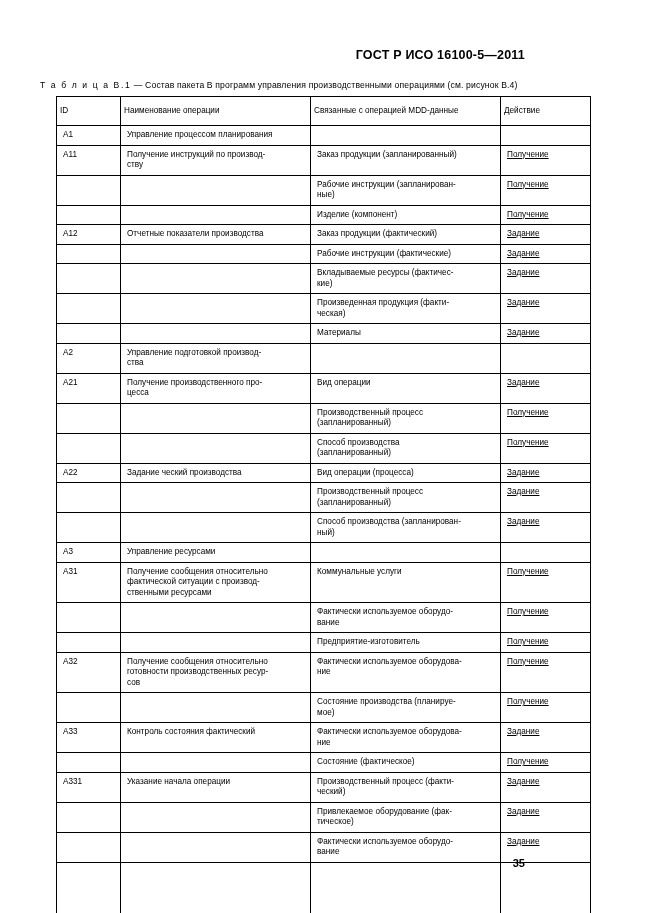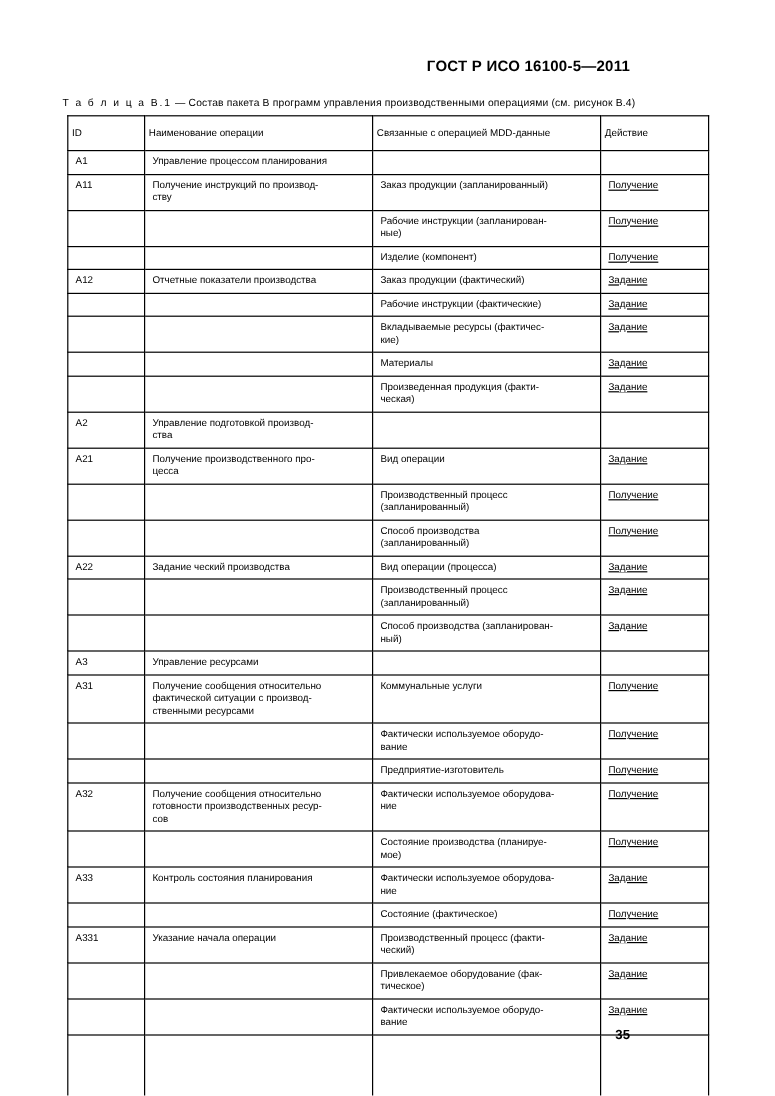--- a/index.html
+++ b/index.html
@@ -26,21 +26,21 @@
     top: 48px;
     right: 56px;
     font-size: 12.5px;
     font-weight: bold;
     letter-spacing: 0.2px;
     white-space: nowrap;
   }
   .table-caption {
     position: absolute;
     top: 80px;
-    left: 52px;
+    left: 40px;
     width: 546px;
     font-size: 8.6px;
     letter-spacing: 0.15px;
     white-space: nowrap;
   }
   .table-caption .spaced {
     letter-spacing: 1.6px;
   }
   table.main {
     position: absolute;
@@ -161,27 +161,27 @@
         </tr>
         <tr>
           <td class="id-cell"></td>
           <td class="name-cell"></td>
           <td class="mdd-cell">Вкладываемые ресурсы (фактичес-<br>кие)</td>
           <td class="act-cell">Задание</td>
         </tr>
         <tr>
           <td class="id-cell"></td>
           <td class="name-cell"></td>
+          <td class="mdd-cell">Произведенная  продукция  (факти-<br>ческая)</td>
+          <td class="act-cell">Задание</td>
+        </tr>
+        <tr>
+          <td class="id-cell"></td>
+          <td class="name-cell"></td>
           <td class="mdd-cell">Материалы</td>
-          <td class="act-cell">Задание</td>
-        </tr>
-        <tr>
-          <td class="id-cell"></td>
-          <td class="name-cell"></td>
-          <td class="mdd-cell">Произведенная  продукция  (факти-<br>ческая)</td>
           <td class="act-cell">Задание</td>
         </tr>
         <tr>
           <td class="id-cell">A2</td>
           <td class="name-cell">Управление подготовкой производ-<br>ства</td>
           <td class="mdd-cell"></td>
           <td class="act-cell"></td>
         </tr>
         <tr>
           <td class="id-cell">A21</td>
@@ -250,21 +250,21 @@
           <td class="act-cell">Получение</td>
         </tr>
         <tr>
           <td class="id-cell"></td>
           <td class="name-cell"></td>
           <td class="mdd-cell">Состояние производства (планируе-<br>мое)</td>
           <td class="act-cell">Получение</td>
         </tr>
         <tr>
           <td class="id-cell">A33</td>
-          <td class="name-cell">Контроль состояния планирования</td>
+          <td class="name-cell">Контроль состояния фактический</td>
           <td class="mdd-cell">Фактически используемое оборудова-<br>ние</td>
           <td class="act-cell">Задание</td>
         </tr>
         <tr>
           <td class="id-cell"></td>
           <td class="name-cell"></td>
           <td class="mdd-cell">Состояние   (фактическое)</td>
           <td class="act-cell">Получение</td>
         </tr>
         <tr>

